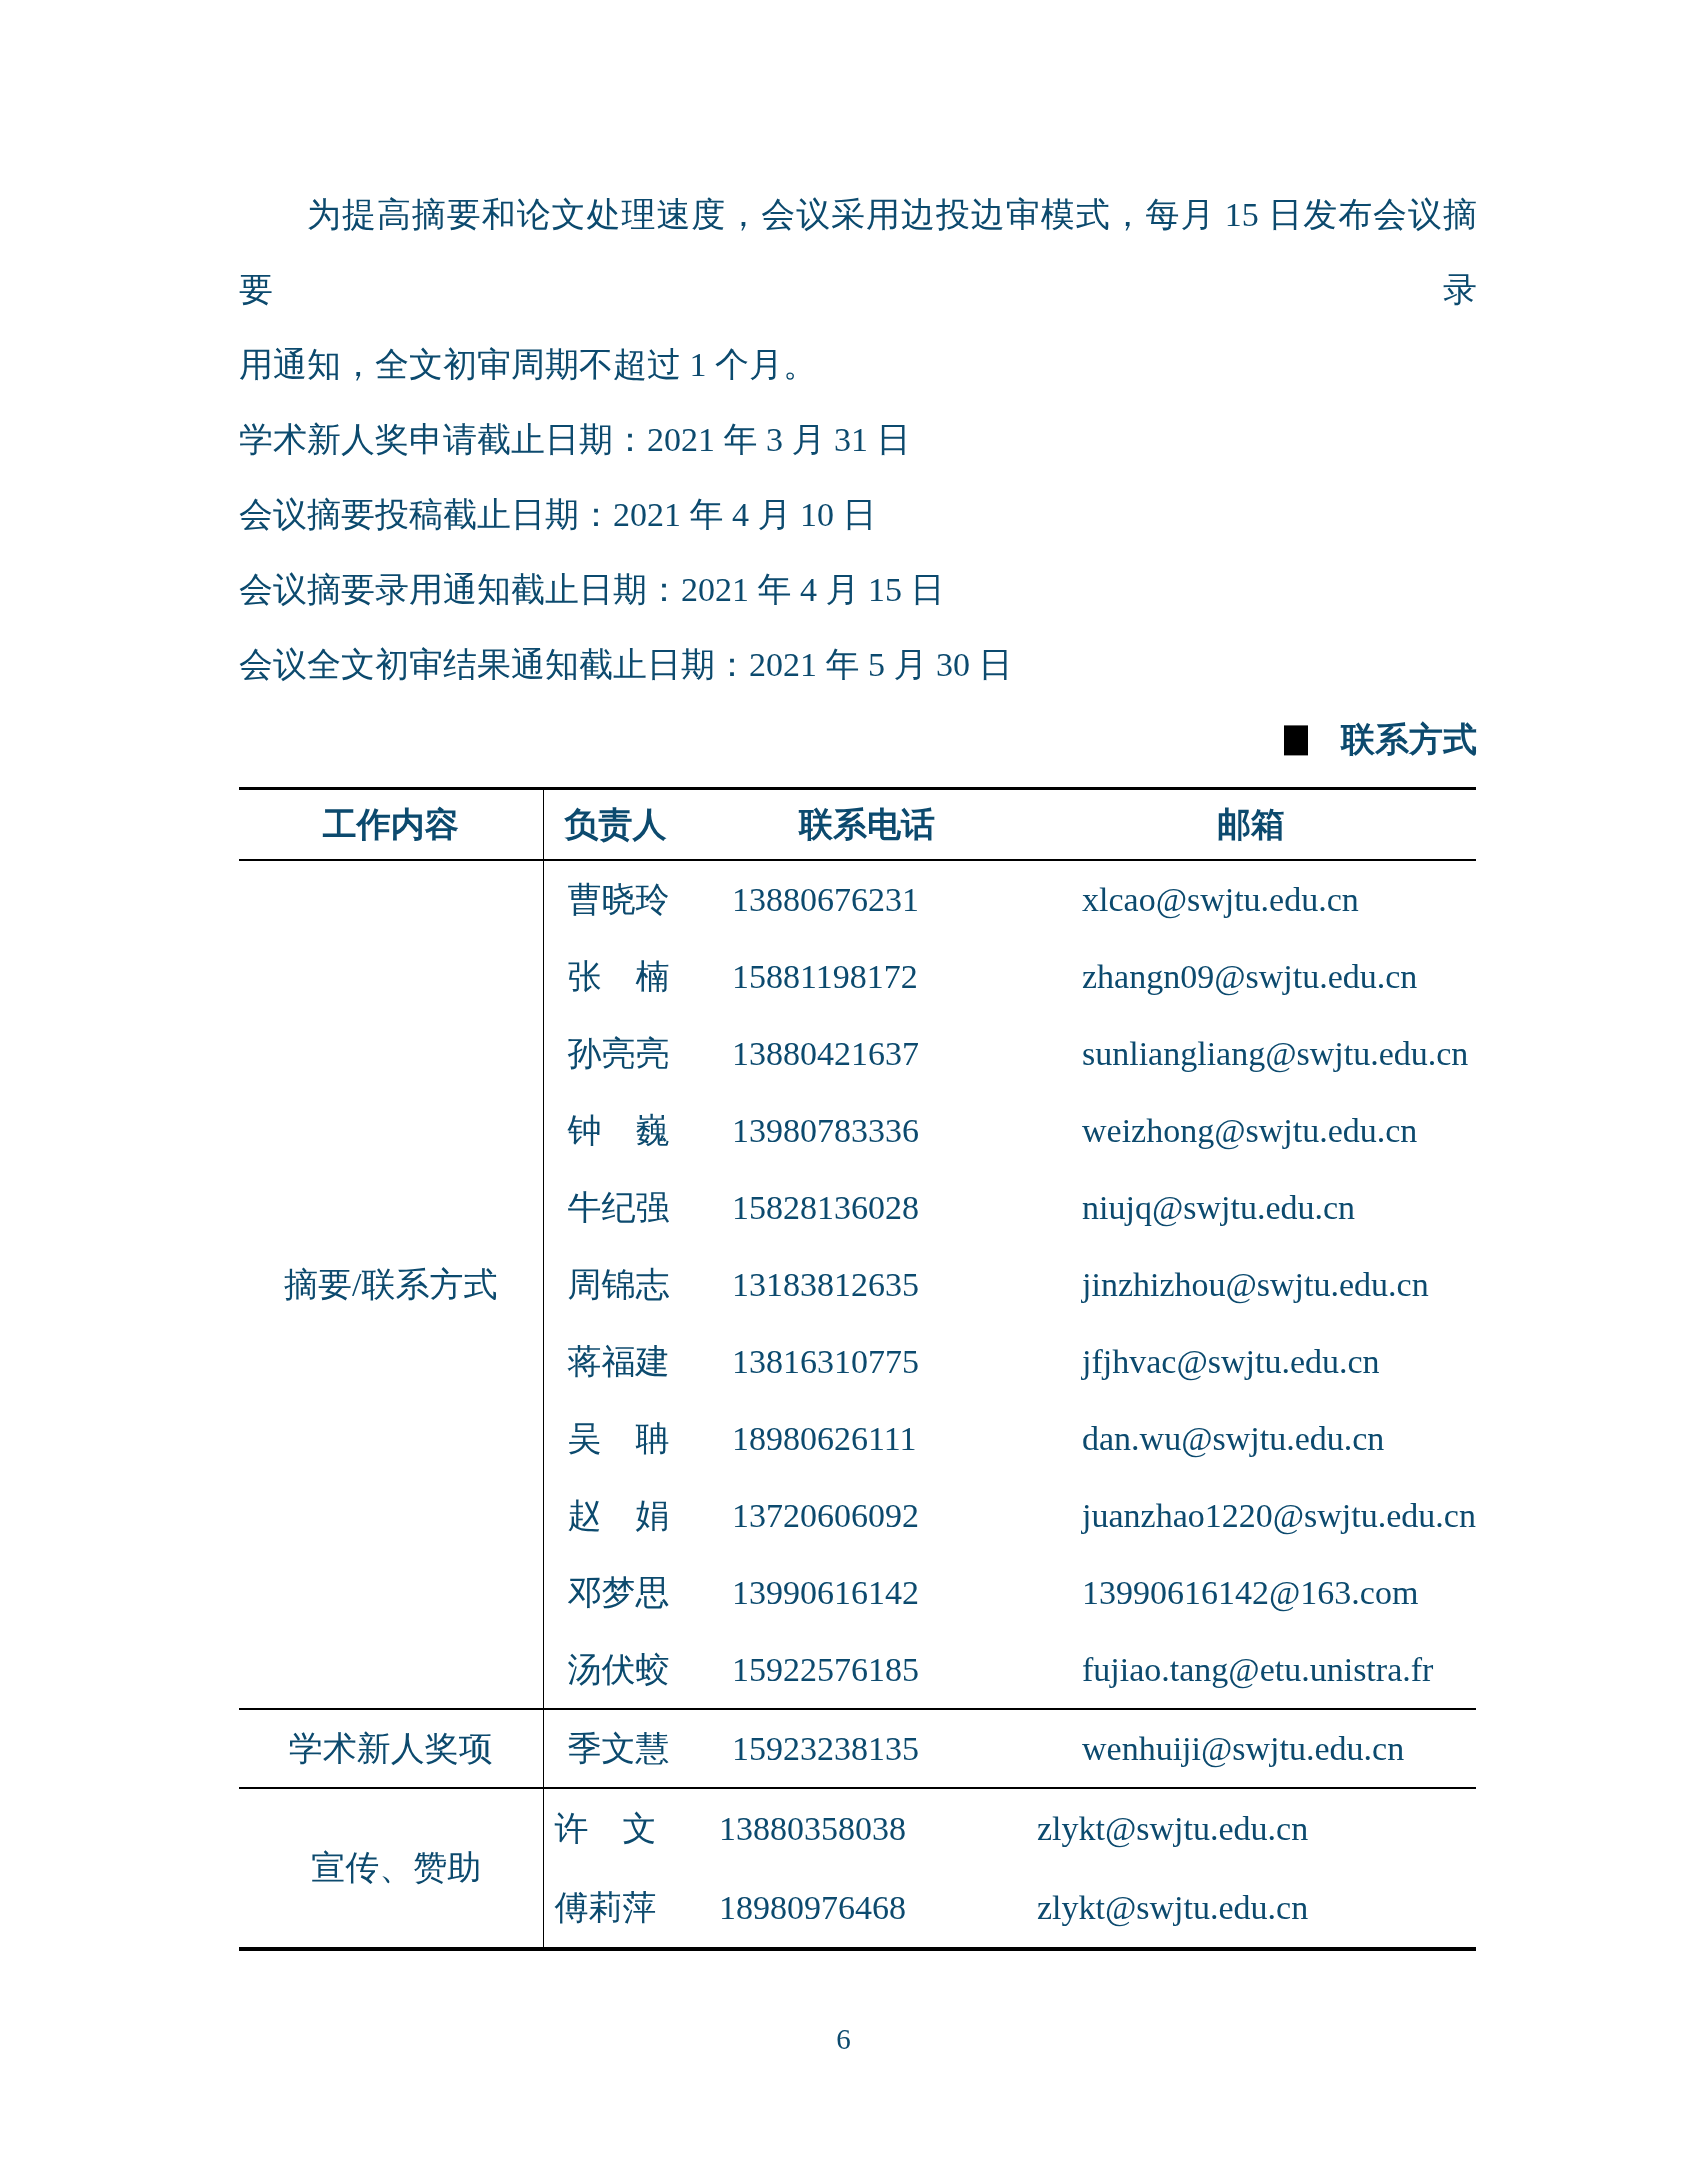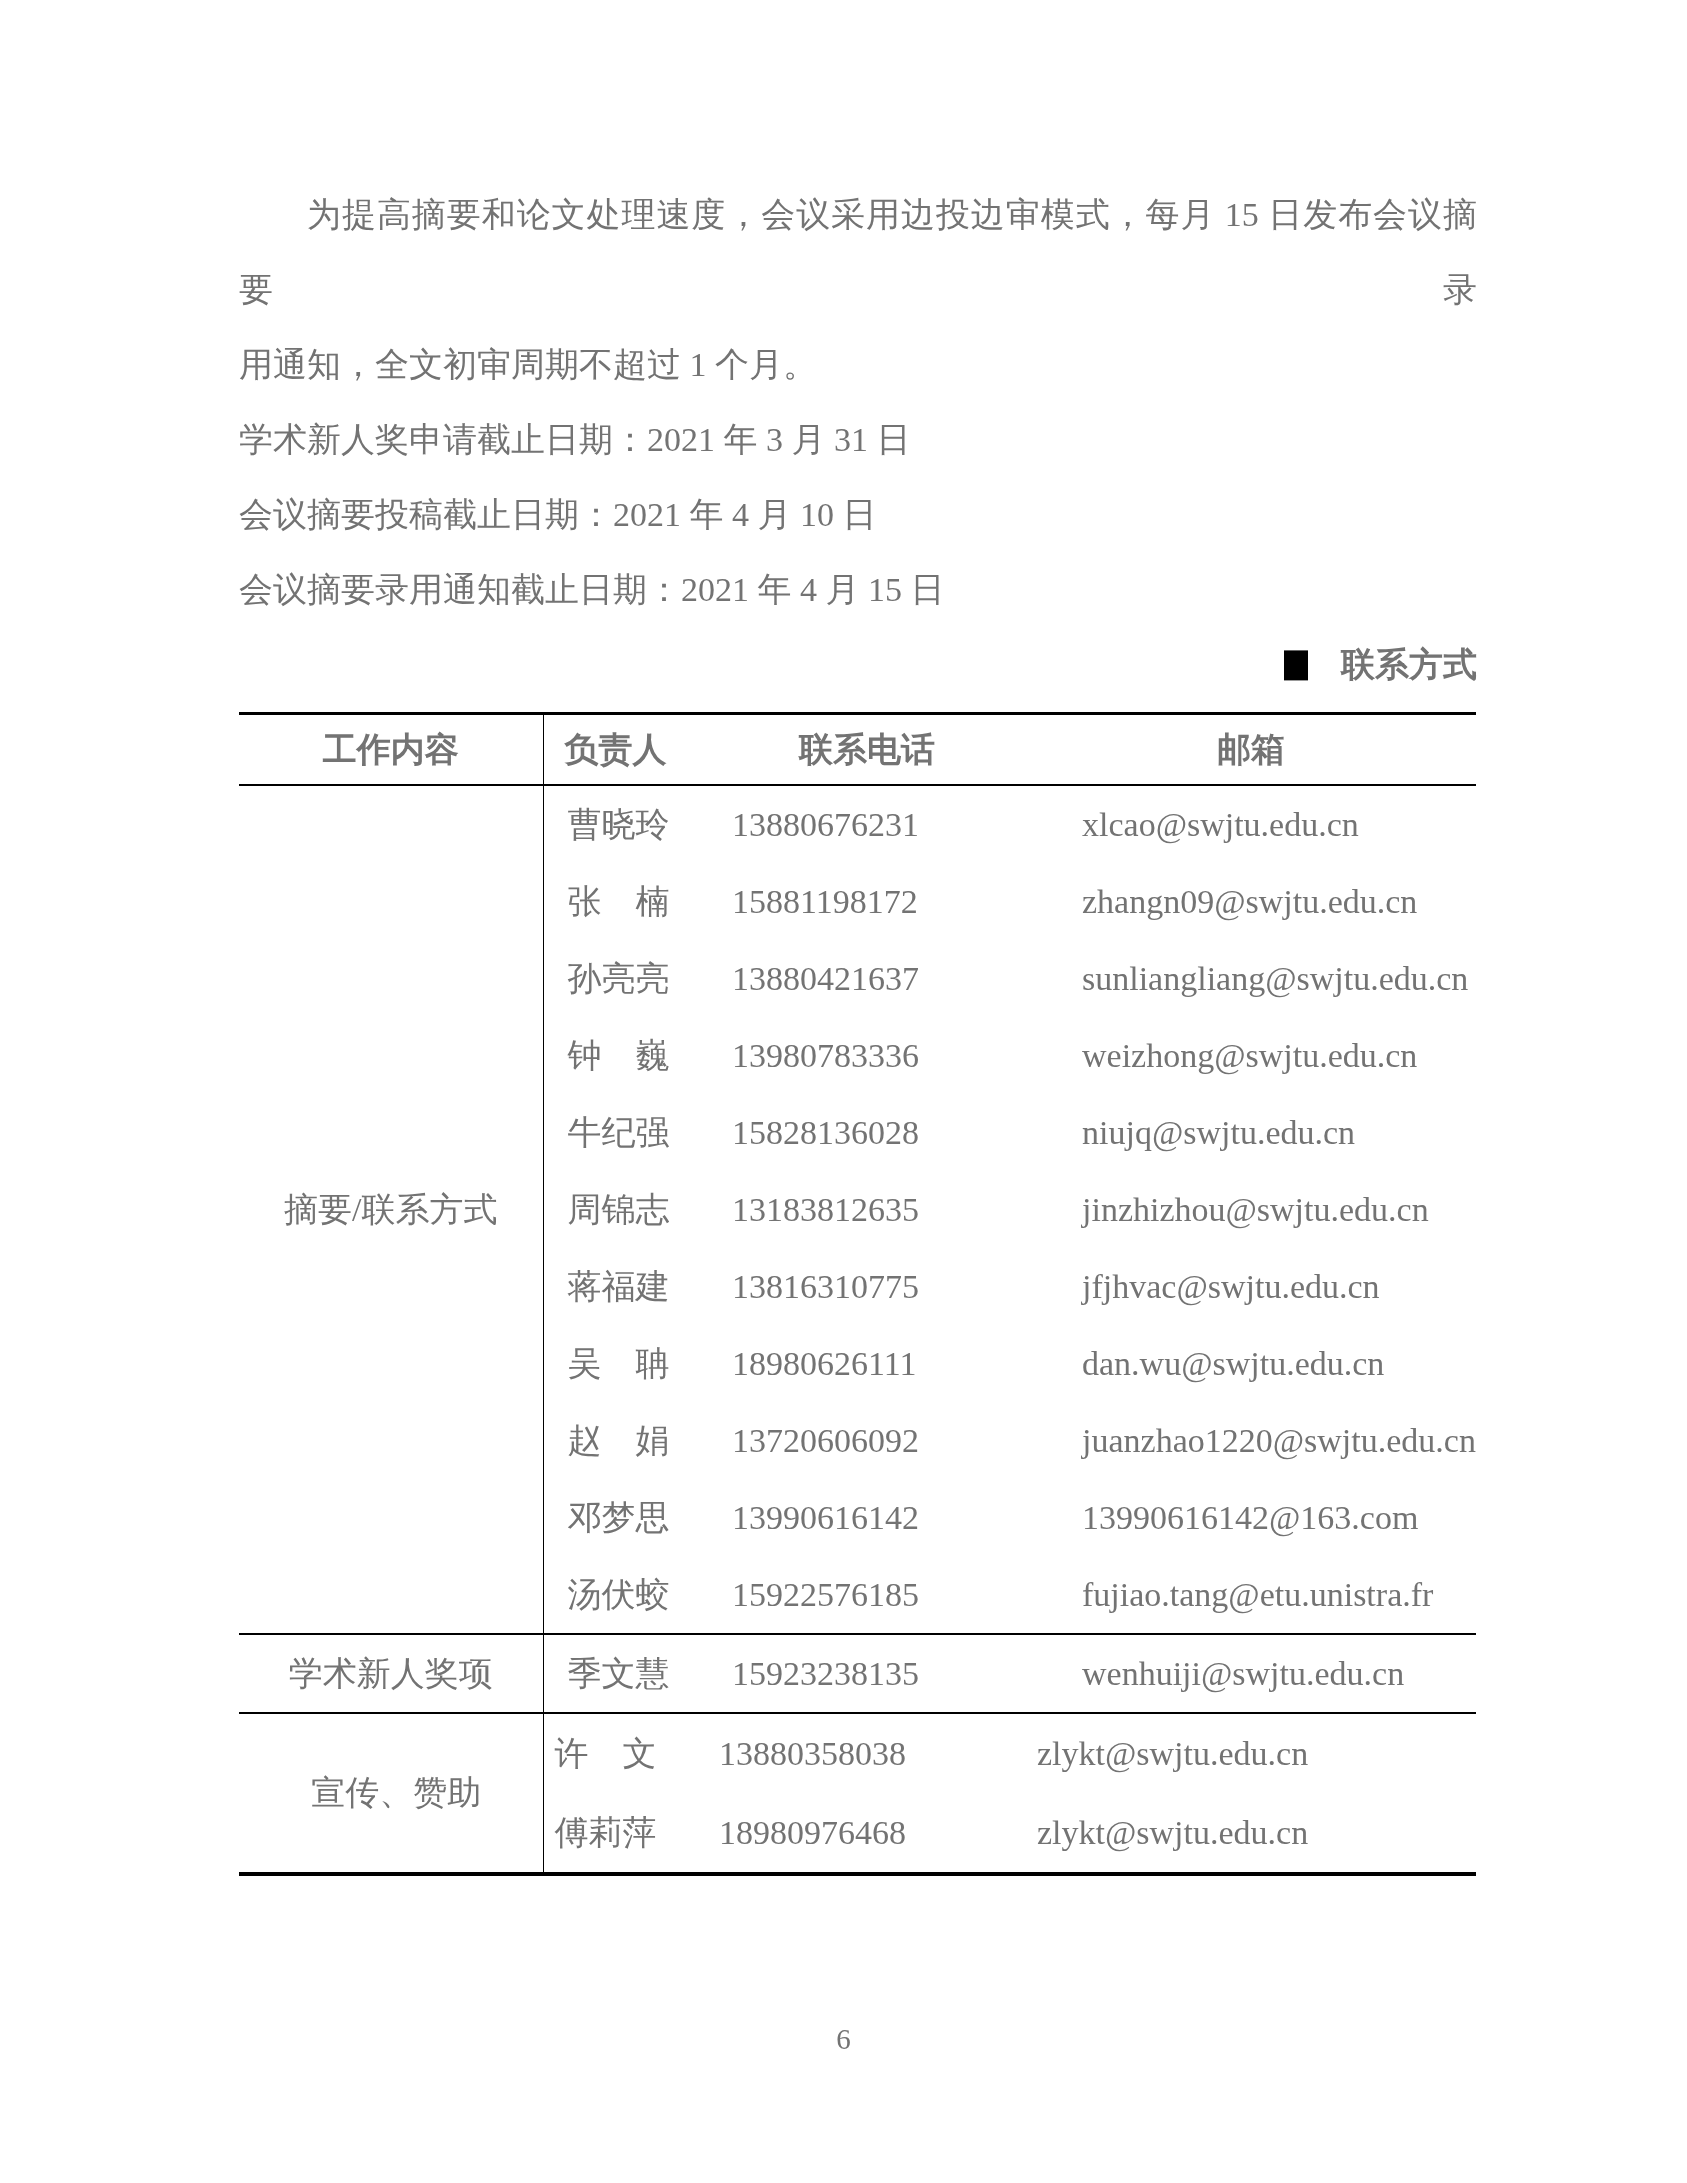--- a/index.html
+++ b/index.html
@@ -9,21 +9,21 @@
   }
   .page {
     position: relative;
     width: 1687px;
     height: 2183px;
     margin: 0 auto;
     background: #ffffff;
     box-sizing: border-box;
     padding: 177px 210px 0 239px;
     font-family: "Liberation Serif", "DejaVu Serif", serif;
-    color: #737373;
+    color: #0c4a6e;
     font-size: 34px;
   }
   .textblock p {
     margin: 0;
     line-height: 75px;
     white-space: nowrap;
   }
   p.intro-line1 {
     text-indent: 2em;
     text-align: justify;
@@ -96,20 +96,21 @@
 <body>
 
 <div class="page">
 
   <div class="textblock">
     <p class="intro-line1">为提高摘要和论文处理速度，会议采用边投边审模式，每月 15 日发布会议摘要录</p>
     <p>用通知，全文初审周期不超过 1 个月。</p>
     <p>学术新人奖申请截止日期：2021 年 3 月 31 日</p>
     <p>会议摘要投稿截止日期：2021 年 4 月 10 日</p>
     <p>会议摘要录用通知截止日期：2021 年 4 月 15 日</p>
+    <p>会议全文初审结果通知截止日期：2021 年 5 月 30 日</p>
     <p class="section-heading"><span class="bullet-square"></span><span>联系方式</span></p>
   </div>
 
   <table class="contact-table">
     <colgroup>
       <col class="c1">
         <col class="c2">
         <col class="c3">
         <col class="c4">
     </colgroup>

